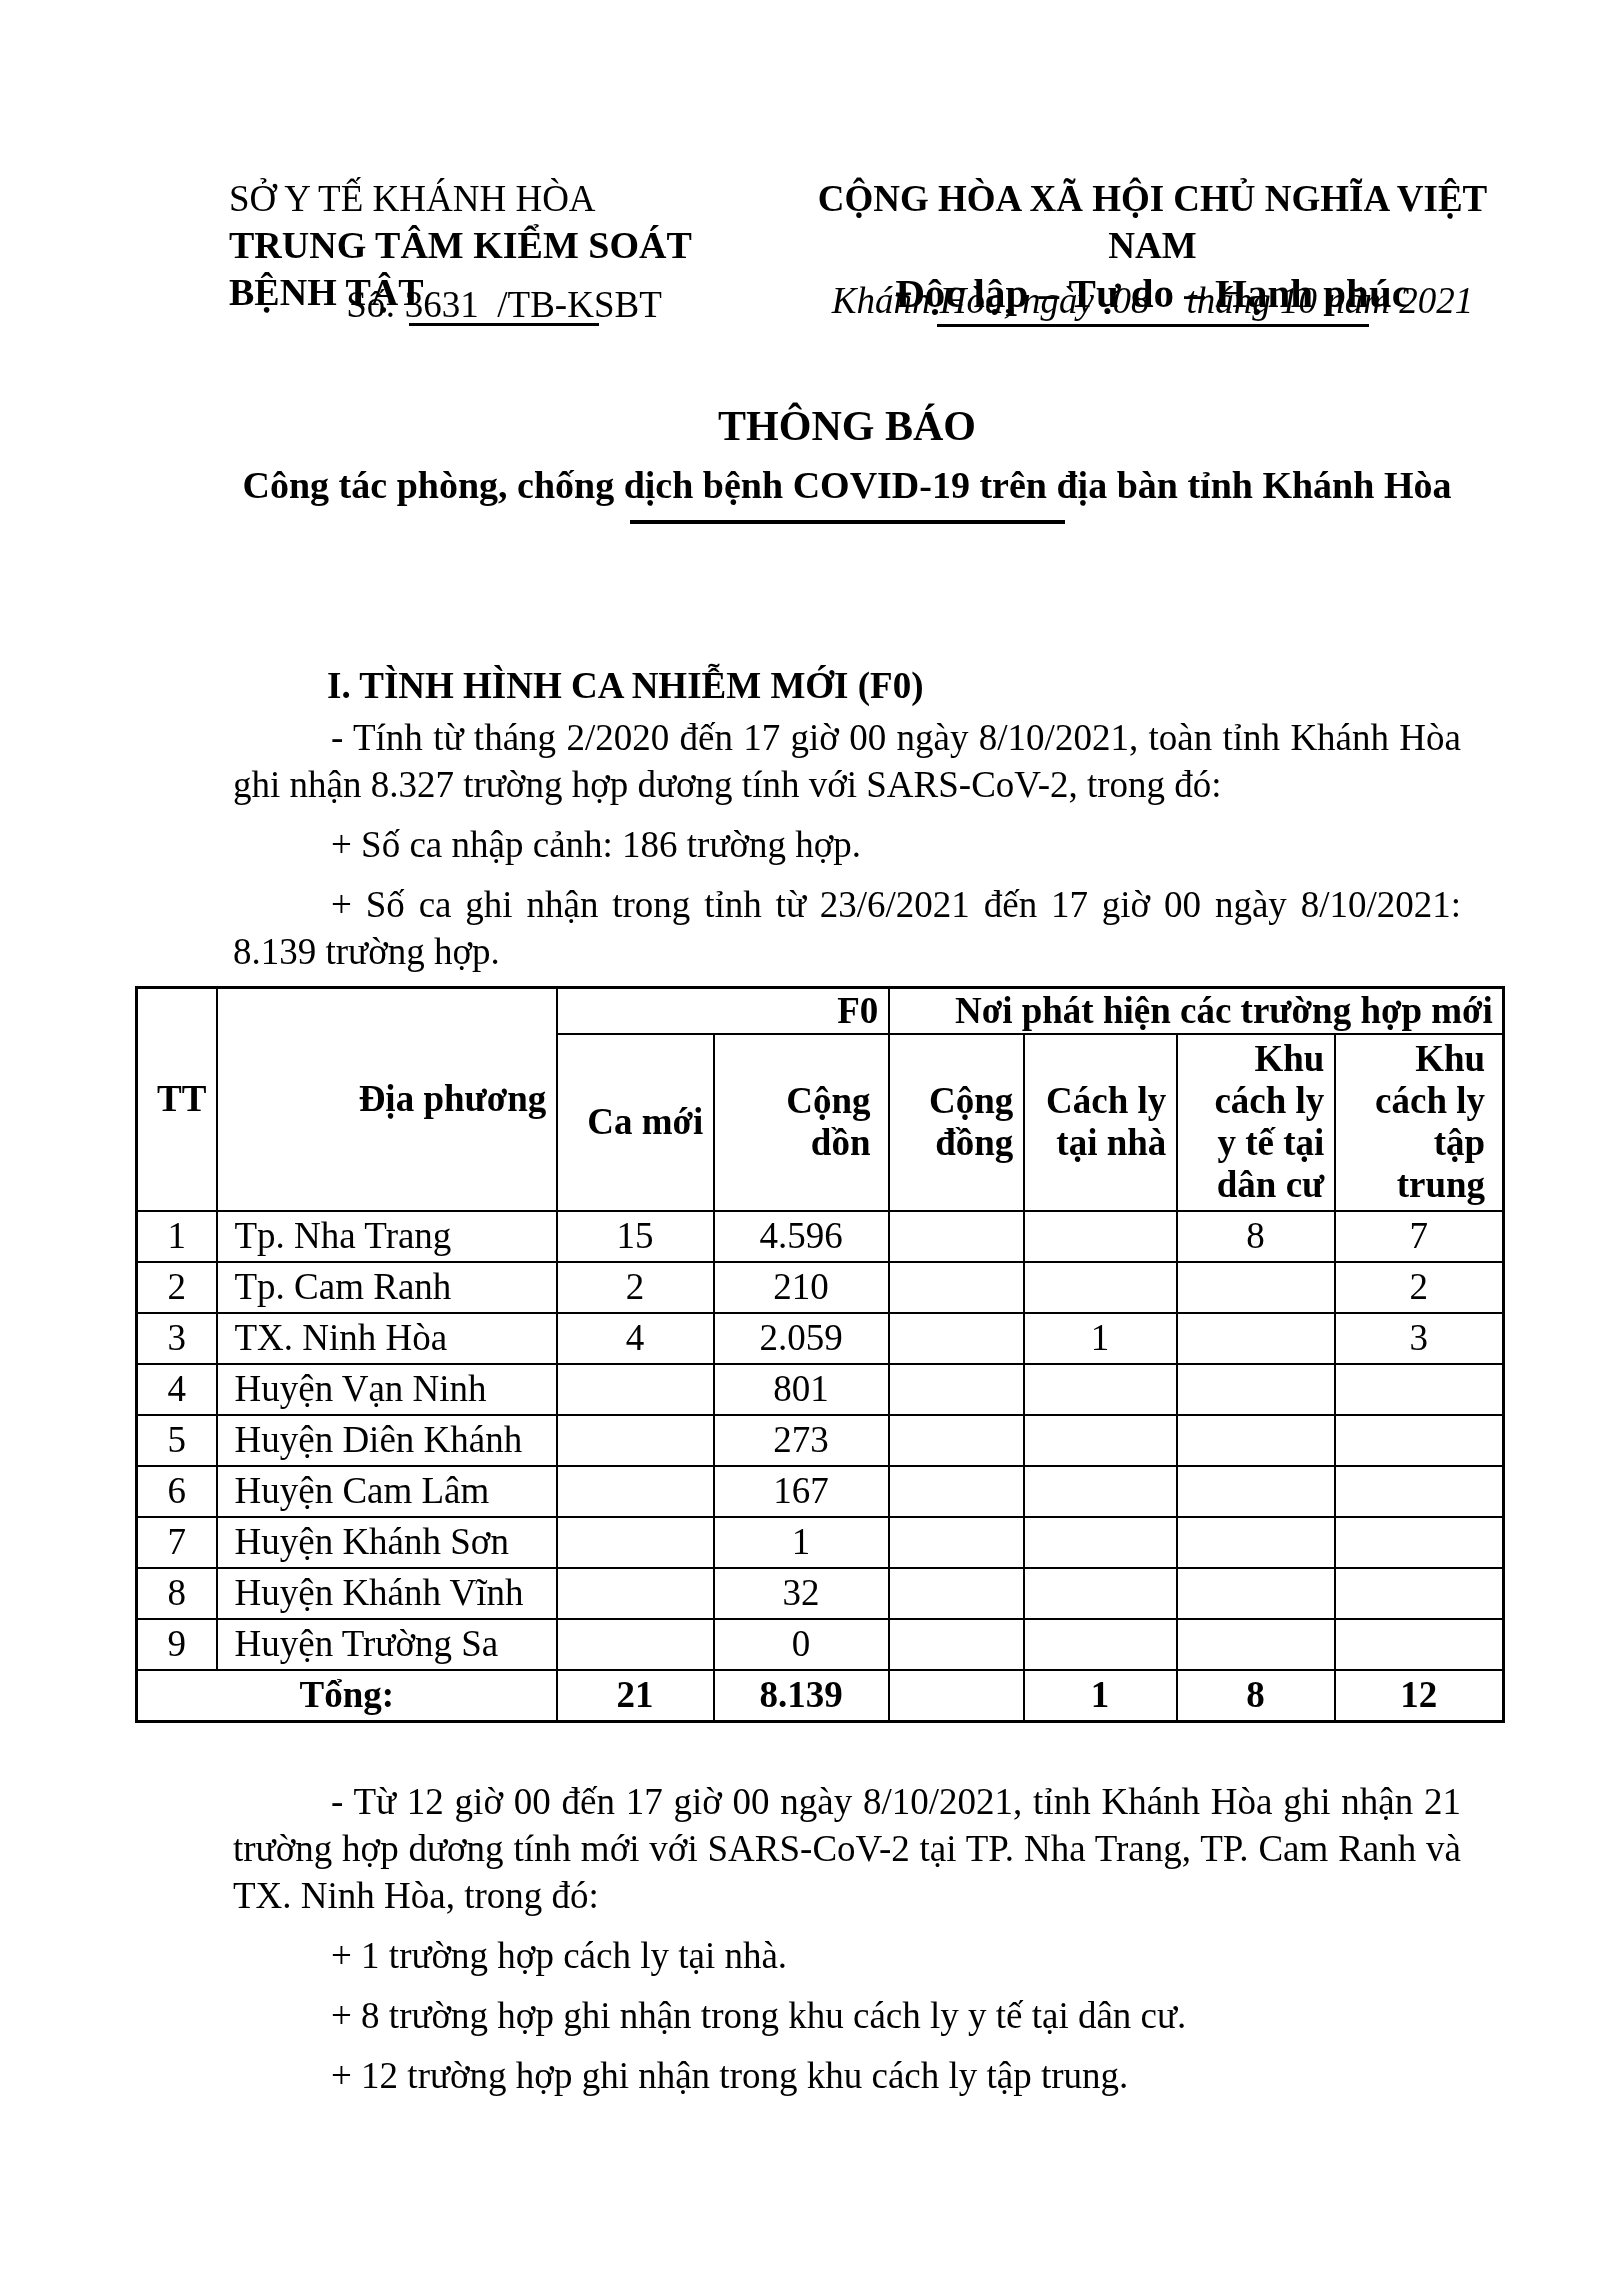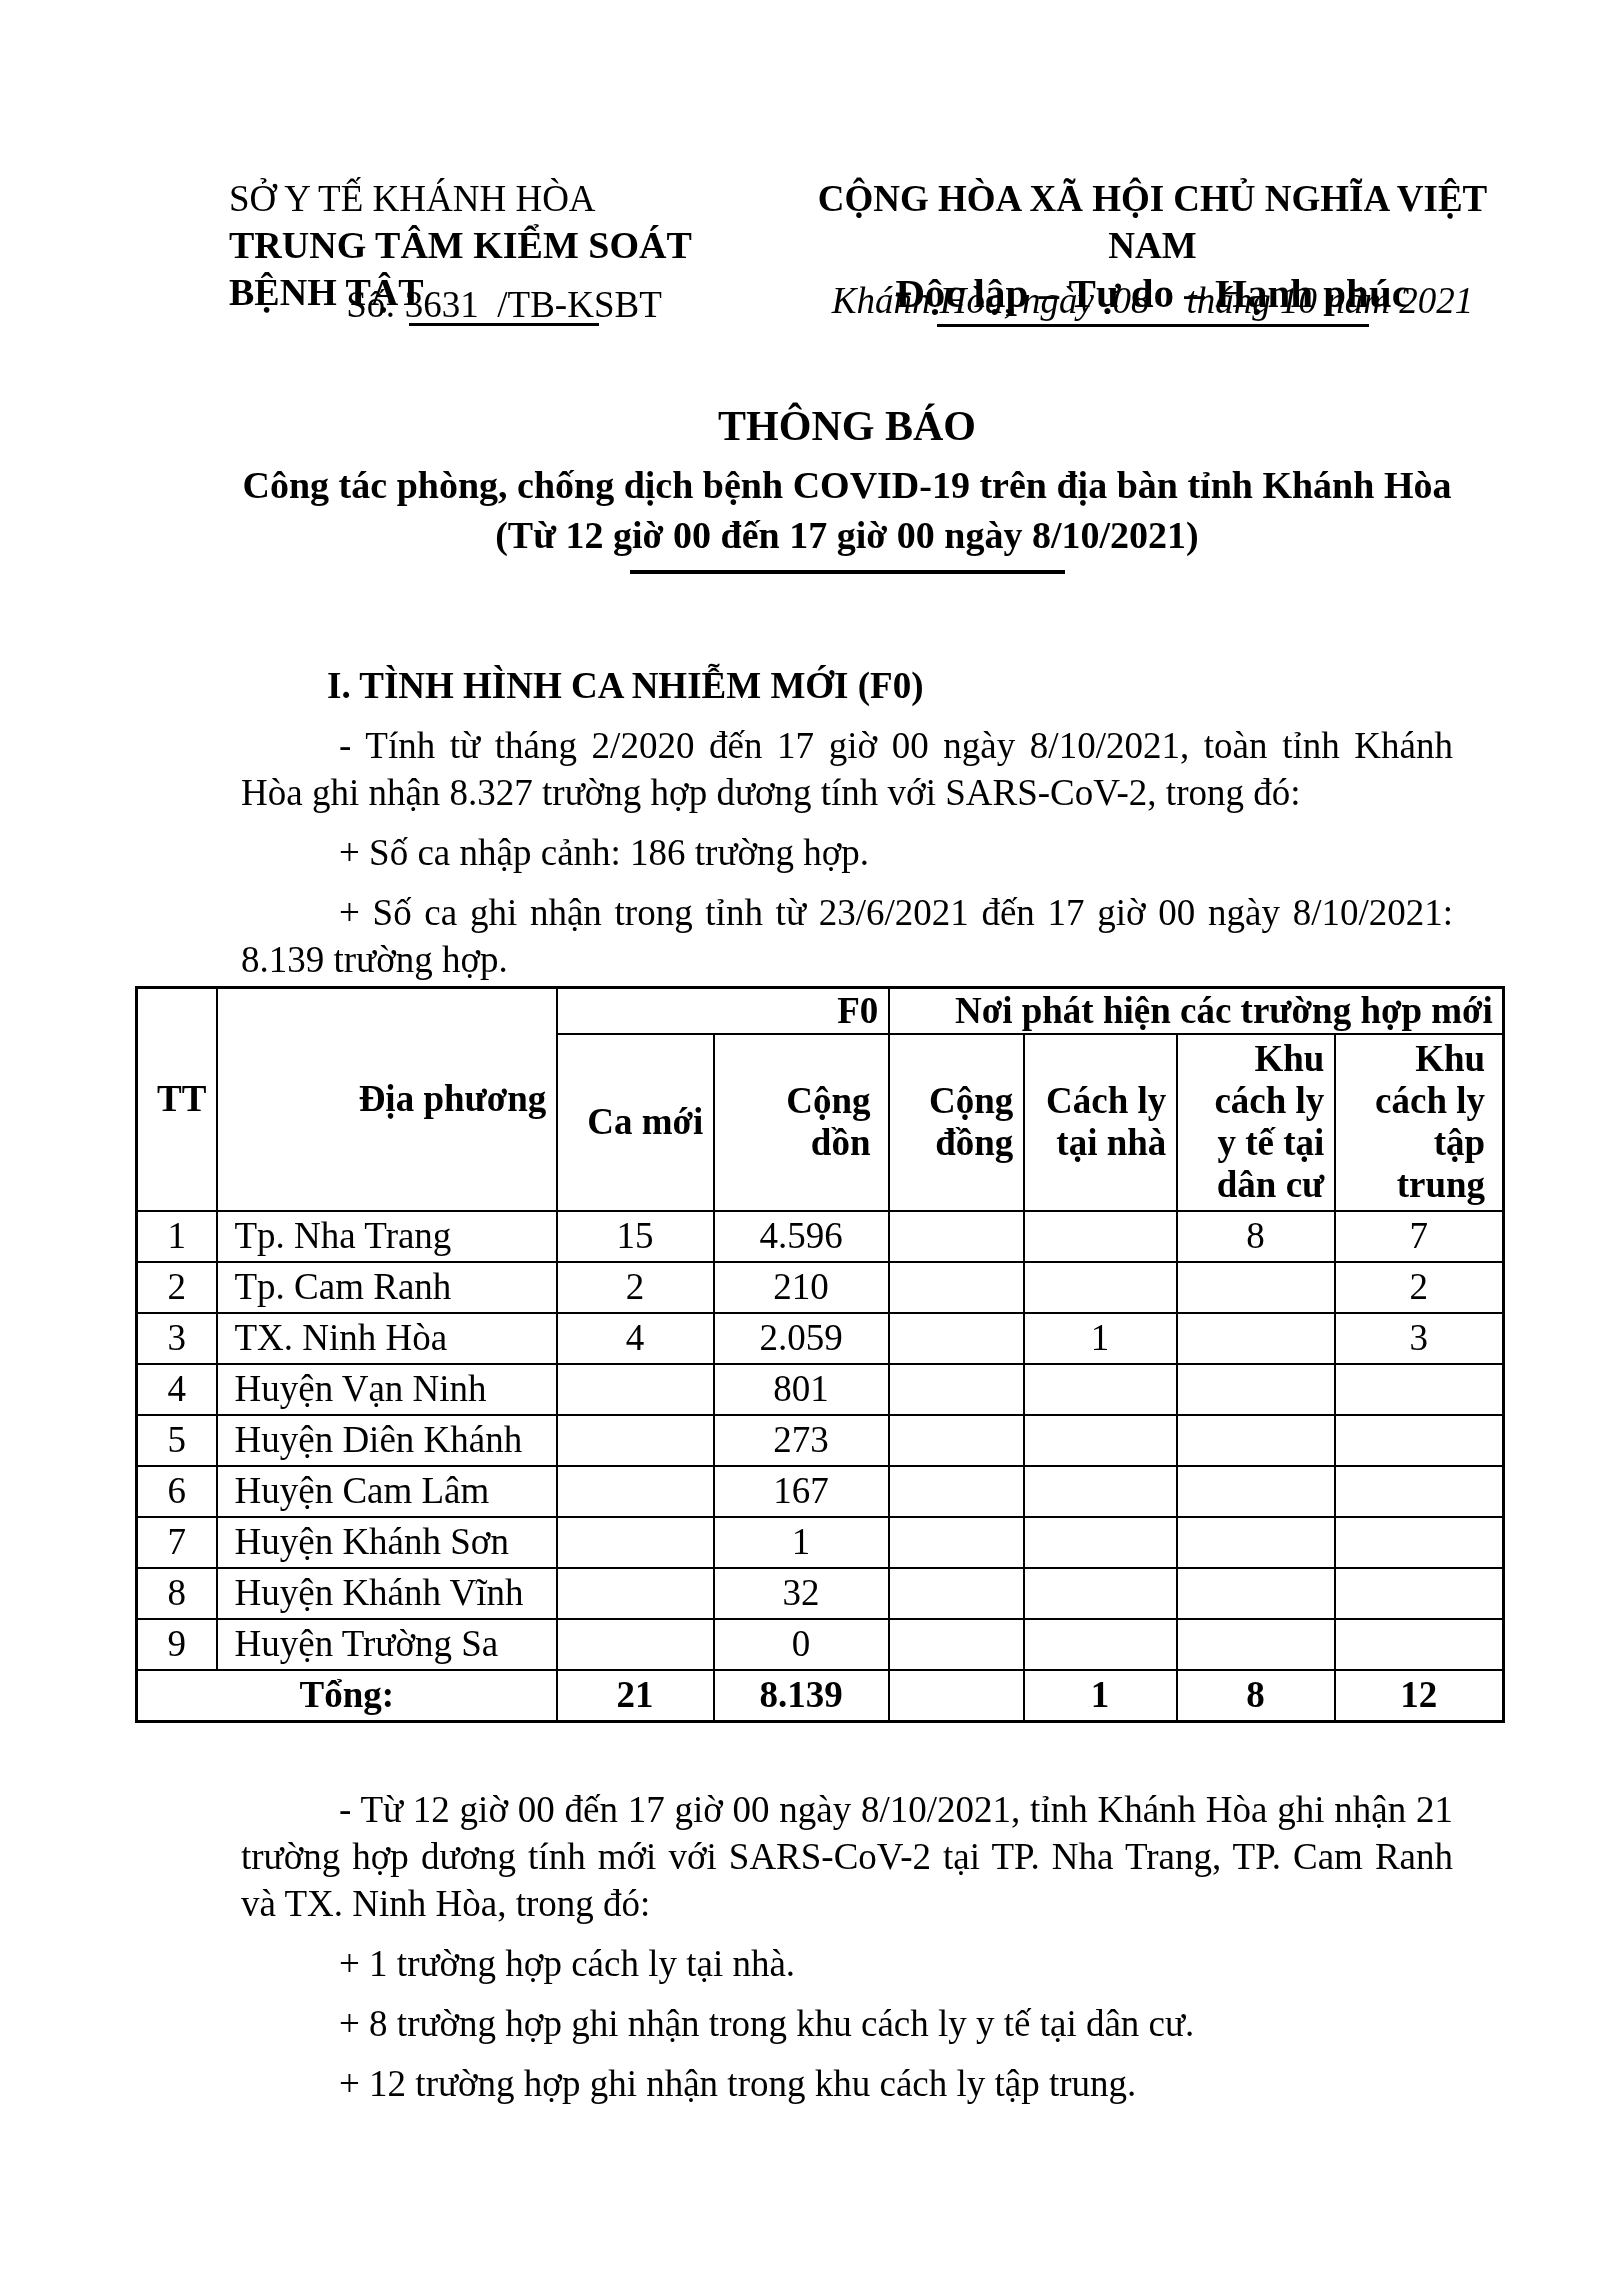--- a/index.html
+++ b/index.html
@@ -31,21 +31,21 @@
   .title-sub1{font-size:38px;line-height:50px;font-weight:bold;margin-top:7.9px;}
   .title-sub2{font-size:38px;line-height:50px;font-weight:bold;}
   .rule-title{width:435px;margin-top:10.5px;}
   
   .sec-heading{position:absolute;left:327px;top:662px;width:1138px;
                font-size:37px;line-height:47px;font-weight:bold;}
   .paras{position:absolute;left:229px;width:1236px;font-size:37px;line-height:47px;
          text-align:justify;}
   .paras-1{top:710px;}
   .paras-2{top:1774px;}
-  .paras p{margin:12px;text-indent:98px;}
+  .paras p{margin:4px;text-indent:98px;}
   .paras p + p{margin-top:13px;}
   
   .stat-table{position:absolute;left:135px;top:986px;}
   table{border-collapse:collapse;table-layout:fixed;width:1366px;border:3.3px solid #000;}
   th,td{border:2px solid #000;padding:0;vertical-align:middle;overflow:hidden;}
   thead th{font-size:37px;line-height:42px;font-weight:bold;text-align:right;padding:0 9.2px;}
   thead th.tight{padding:0 17px;margin-top:32px;}
   thead tr.hrow1{height:46px;}
   thead tr.hrow2{height:177px;}
   tbody tr{height:51px;}
@@ -70,21 +70,20 @@
     <div class="nat-line2">Độc lập – Tự do – Hạnh phúc</div>
     <div class="rule rule-right"></div>
   </div>
 
   <div class="doc-number">Số: 3631  /TB-KSBT</div>
   <div class="date-line">Khánh Hòa, ngày  08    tháng 10 năm 2021</div>
 
   <div class="title-block">
     <div class="title-main">THÔNG BÁO</div>
     <div class="title-sub1">Công tác phòng, chống dịch bệnh COVID-19 trên địa bàn tỉnh Khánh Hòa</div>
-    <div class="title-sub2">(Từ 12 giờ 00 đến 17 giờ 00 ngày 8/10/2021)</div>
     <div class="rule rule-title"></div>
   </div>
 
   <div class="sec-heading">I. TÌNH HÌNH CA NHIỄM MỚI (F0)</div>
 
   <div class="paras paras-1">
     <p>- Tính từ tháng 2/2020 đến 17 giờ 00 ngày 8/10/2021, toàn tỉnh Khánh Hòa ghi nhận 8.327 trường hợp dương tính với SARS-CoV-2, trong đó:</p>
     <p>+ Số ca nhập cảnh: 186 trường hợp.</p>
     <p>+ Số ca ghi nhận trong tỉnh từ 23/6/2021 đến 17 giờ 00 ngày 8/10/2021: 8.139 trường hợp.</p>
   </div>

